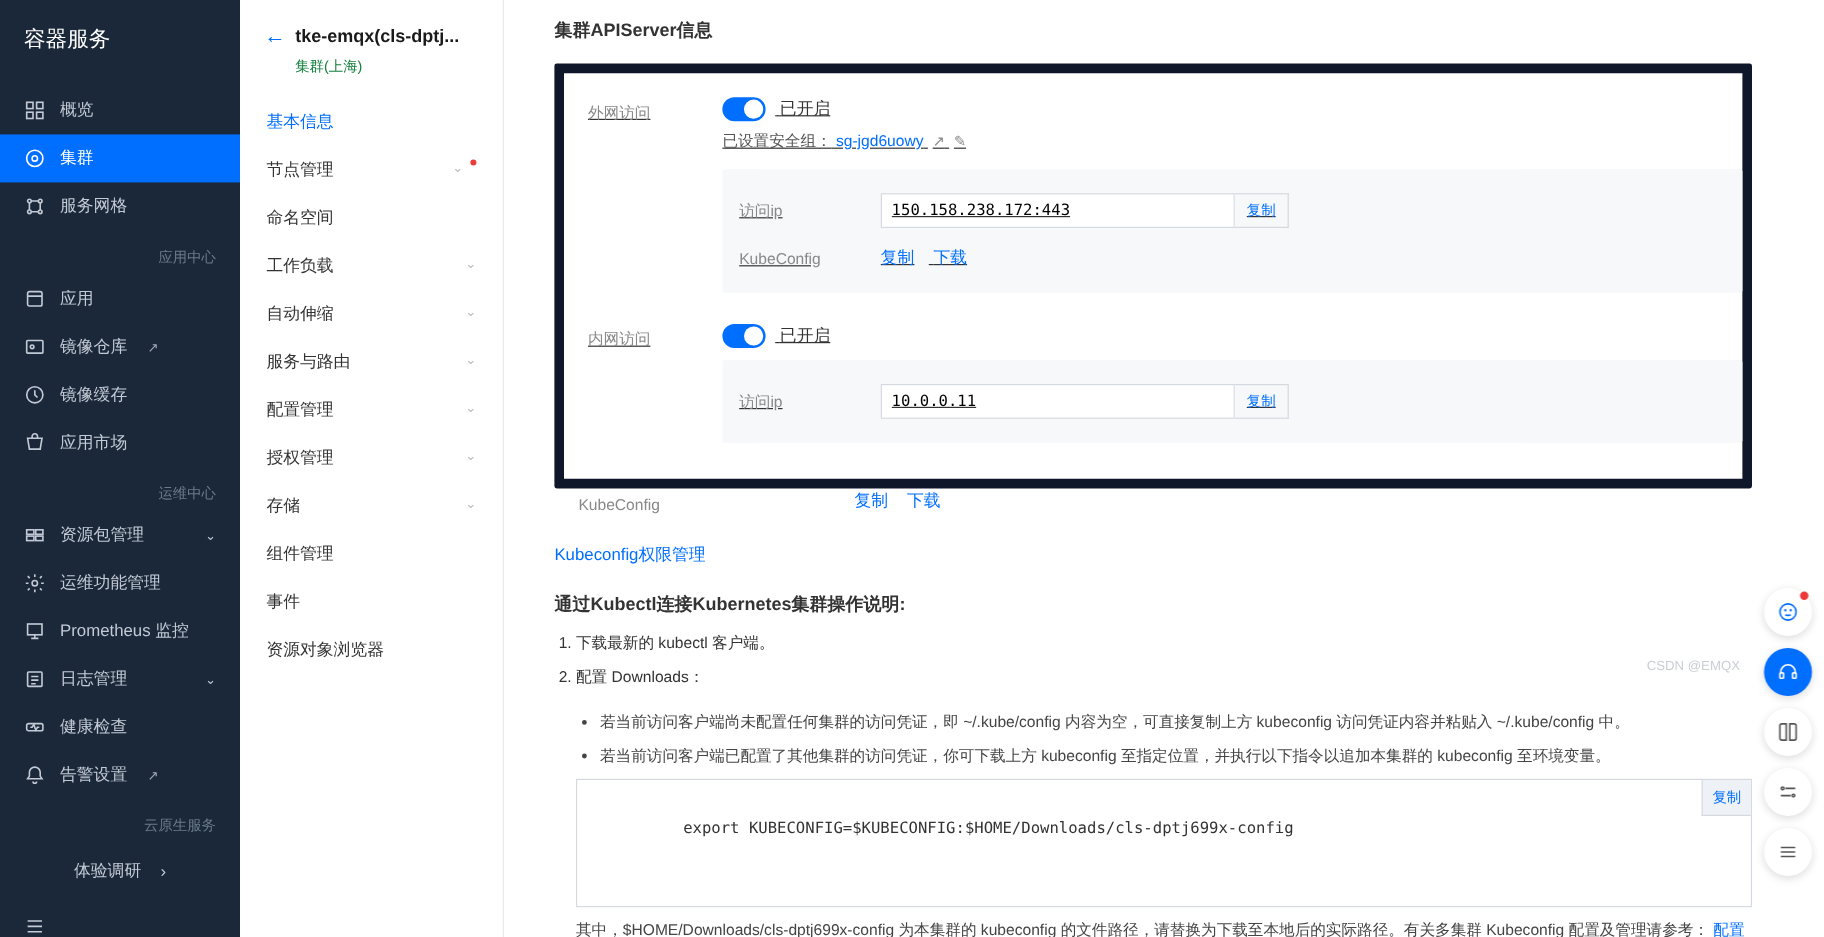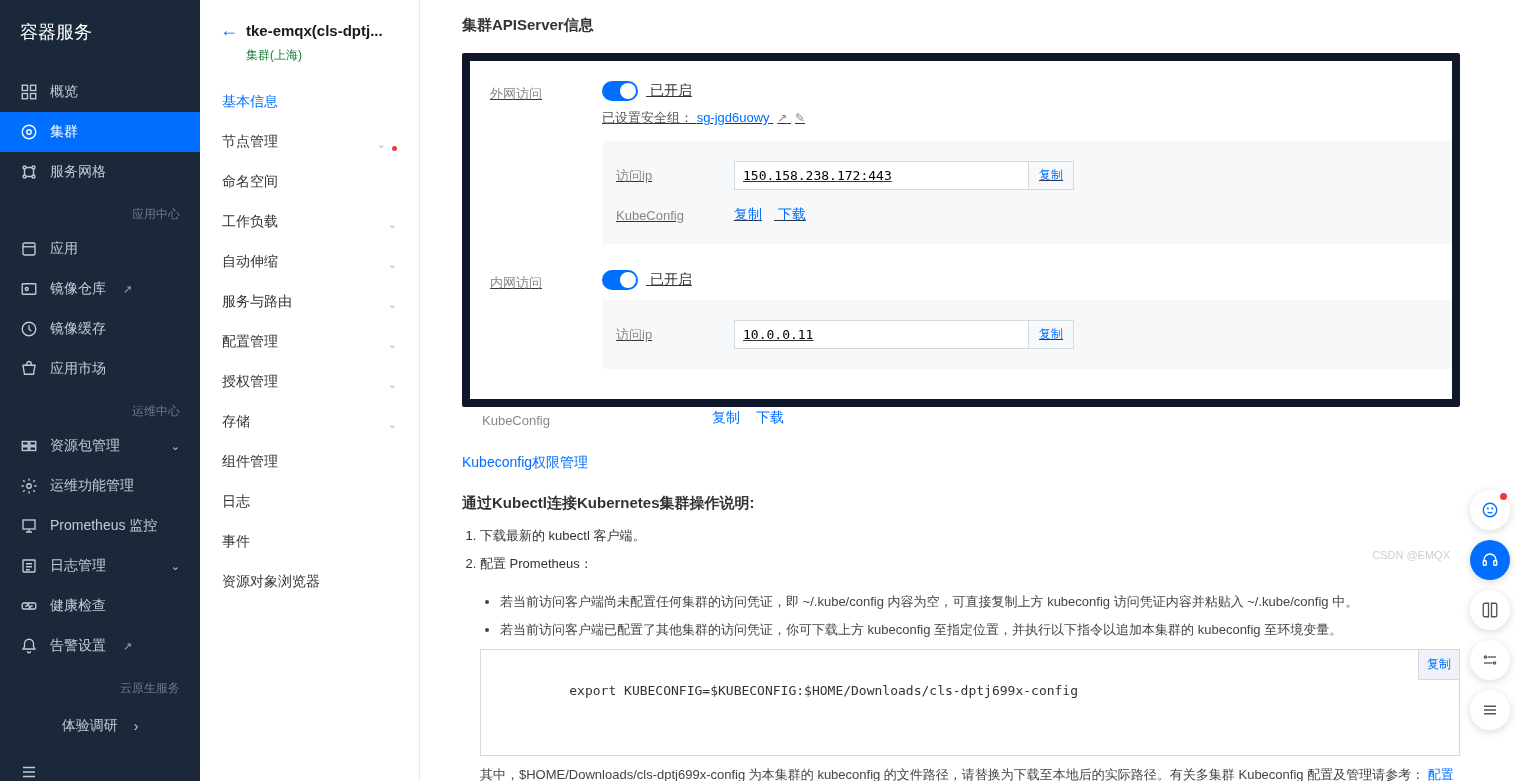--- a/index.html
+++ b/index.html
@@ -17,21 +17,21 @@
 .sb1-section { padding: 14px 20px 6px; font-size: 12px; color: #6b7a8d; text-align: right; }
 .sb1-foot { margin-top: auto; padding: 14px 30px; display: flex; align-items: center; gap: 16px; color: #c3cad6; cursor: pointer; font-size: 14px; justify-content: center; }
 .sb1-collapse { padding: 14px 20px; color: #c3cad6; cursor: pointer; }
 
 
 .sidebar2 { width: 220px; background: #fff; border-right: 1px solid #e7eaef; padding: 12px 0; }
 .sb2-head { padding: 8px 20px 4px; display: flex; align-items: center; gap: 8px; }
 .sb2-head .back { color: #006eff; font-size: 18px; cursor: pointer; }
 .sb2-head .title { font-weight: 700; font-size: 15px; color: #1a1a1a; white-space: nowrap; overflow: hidden; text-overflow: ellipsis; }
 .sb2-sub { padding: 2px 20px 18px 46px; font-size: 12px; color: #15803d; }
-.sb2-item { padding: 11px 22px; cursor: pointer; color: #333; display: flex; align-items: flex-end; }
+.sb2-item { padding: 11px 22px; cursor: pointer; color: #333; display: flex; align-items: flex-start; }
 .sb2-item.active { color: #006eff; }
 .sb2-item .chev { margin-left: auto; color: #bbb; font-size: 11px; }
 .sb2-item .dot { width: 5px; height: 5px; background: #ee3939; border-radius: 50%; margin-left: 6px; }
 
 
 .main { flex: 1; overflow-y: auto; background: #fff; padding: 16px 60px 30px 42px; position: relative; }
 .main h2 { font-size: 15px; font-weight: 700; margin-bottom: 18px; }
 .hl-box { border: 8px solid #0f172a; border-radius: 2px; padding: 12px 0 12px 0; text-decoration: underline; }
 .row { display: flex; padding: 8px 0; }
 .row .lbl { width: 132px; color: #888; font-size: 13px; padding-top: 4px; padding-left: 20px; }
@@ -261,23 +261,20 @@
         <span class="chev">⌄</span>
       </div>
     <div class="sb2-item">
         <span>存储</span>
         <span class="chev">⌄</span>
       </div>
     <div class="sb2-item">
         <span>组件管理</span>
       </div>
     <div class="sb2-item">
-        <span>日志</span>
-      </div>
-    <div class="sb2-item">
         <span>事件</span>
       </div>
     <div class="sb2-item">
         <span>资源对象浏览器</span>
       </div>
   </div>
 
   <div class="main">
     <h2>集群APIServer信息</h2>
 
@@ -339,21 +336,21 @@
         <span class="link">下载</span>
       </div>
     </div>
 
     <div class="sec-link"><a>Kubeconfig权限管理</a></div>
 
     <h3>通过Kubectl连接Kubernetes集群操作说明:</h3>
     <ol>
       <li>下载最新的 kubectl 客户端。</li>
       <li>
-        <span>配置 Prometheus：</span>
+        <span>配置 Downloads：</span>
         <ul class="bullets">
           <li>若当前访问客户端尚未配置任何集群的访问凭证，即 ~/.kube/config 内容为空，可直接复制上方 kubeconfig 访问凭证内容并粘贴入 ~/.kube/config 中。</li>
           <li>若当前访问客户端已配置了其他集群的访问凭证，你可下载上方 kubeconfig 至指定位置，并执行以下指令以追加本集群的 kubeconfig 至环境变量。</li>
         </ul>
         <div class="codeblk">
           <span>export KUBECONFIG=$KUBECONFIG:$HOME/Downloads/cls-dptj699x-config</span>
           <span class="copycorner">复制</span>
         </div>
         <div class="para">
           <span>其中，$HOME/Downloads/cls-dptj699x-config 为本集群的 kubeconfig 的文件路径，请替换为下载至本地后的实际路径。有关多集群 Kubeconfig 配置及管理请参考：</span>

